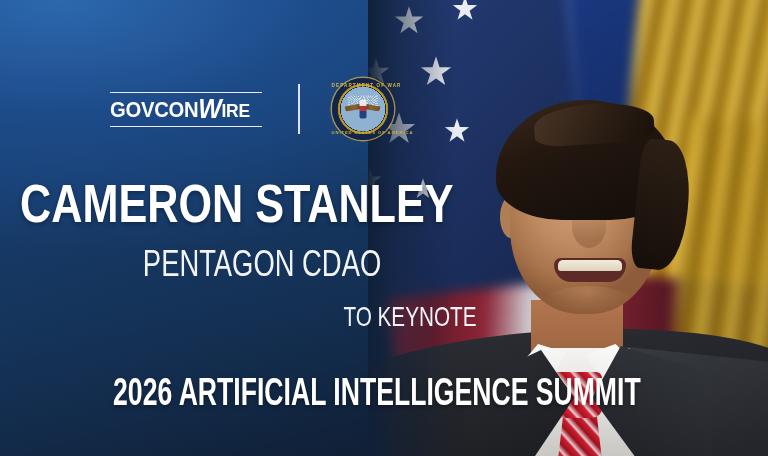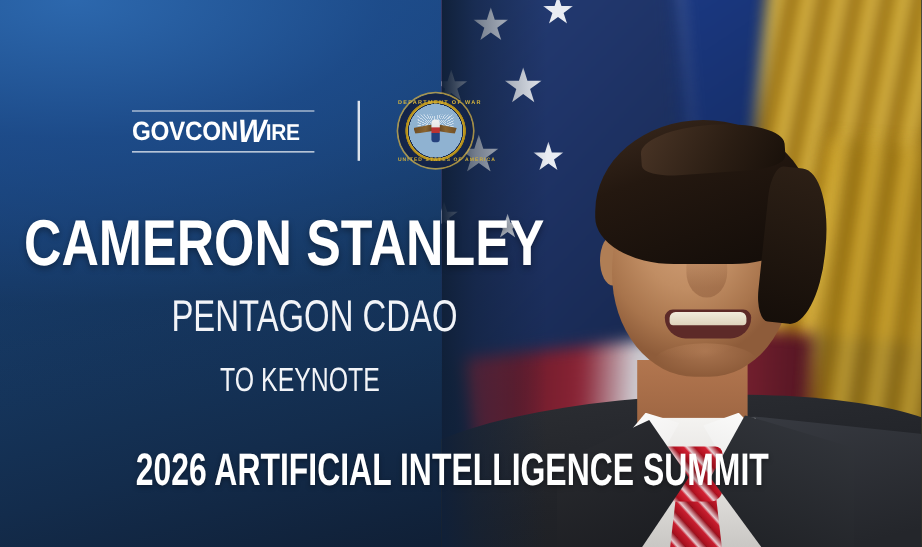--- a/index.html
+++ b/index.html
@@ -258,21 +258,21 @@
   }
   .subhead{
     position:absolute; left:0; right:0; top:245px; text-align:center;
     width:500px;
     font-family:"Liberation Sans", sans-serif;
     font-weight:400; font-size:37px; line-height:1;
     color:#f2f4f8; white-space:nowrap;margin-left:12px;
   }
   .subhead span{ display:inline-block; transform:scaleX(.74); }
   .keyline{
-    position:absolute; left:0; top:303px; width:500px; text-align:center;
+    position:absolute; left:0; top:303px; width:500px; text-align:right;
     font-family:"Liberation Sans", sans-serif;
     font-weight:400; font-size:28px; line-height:1;
     color:#f2f4f8; white-space:nowrap;
   }
   .keyline span{ display:inline-block; transform:scaleX(.74); }
   .summit{
     position:absolute; left:0; top:338px; width:500px; text-align:center;
     font-family:"Liberation Sans", sans-serif;
     font-weight:700; font-size:38px; line-height:1;
     color:#ffffff; white-space:nowrap;

